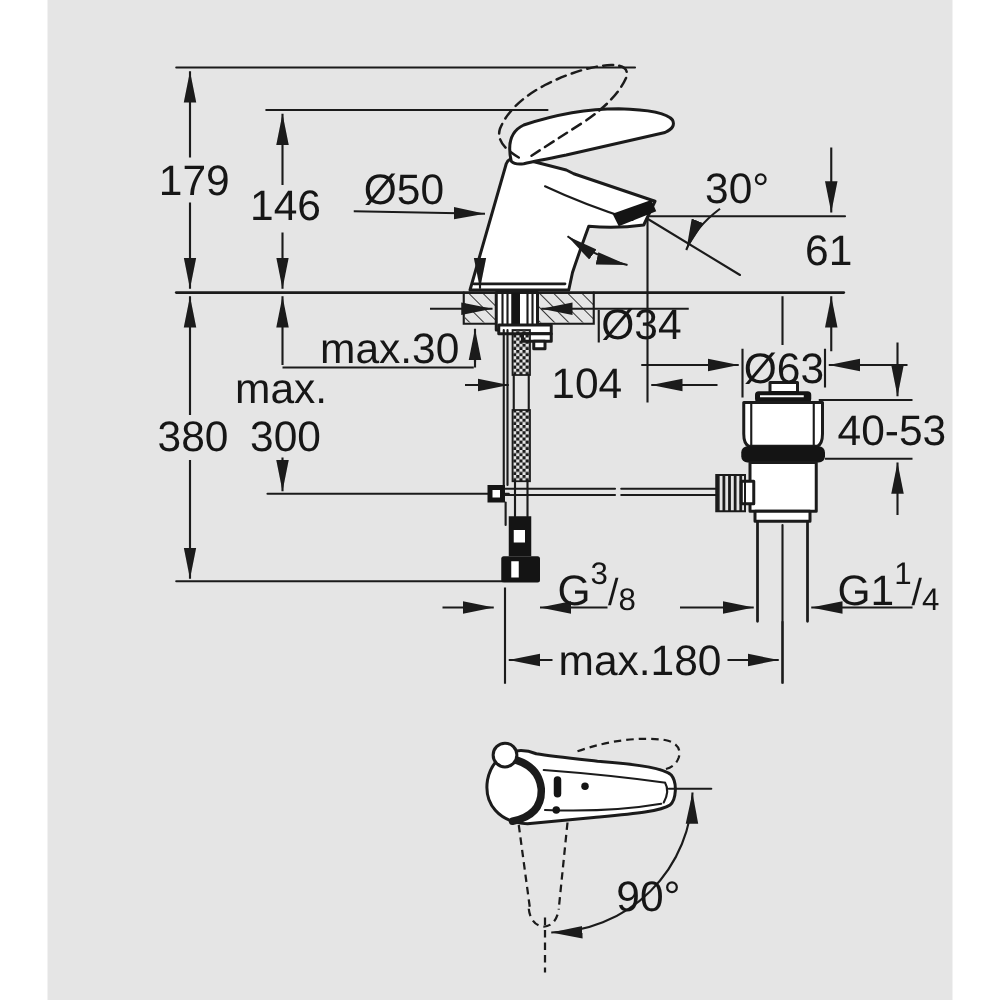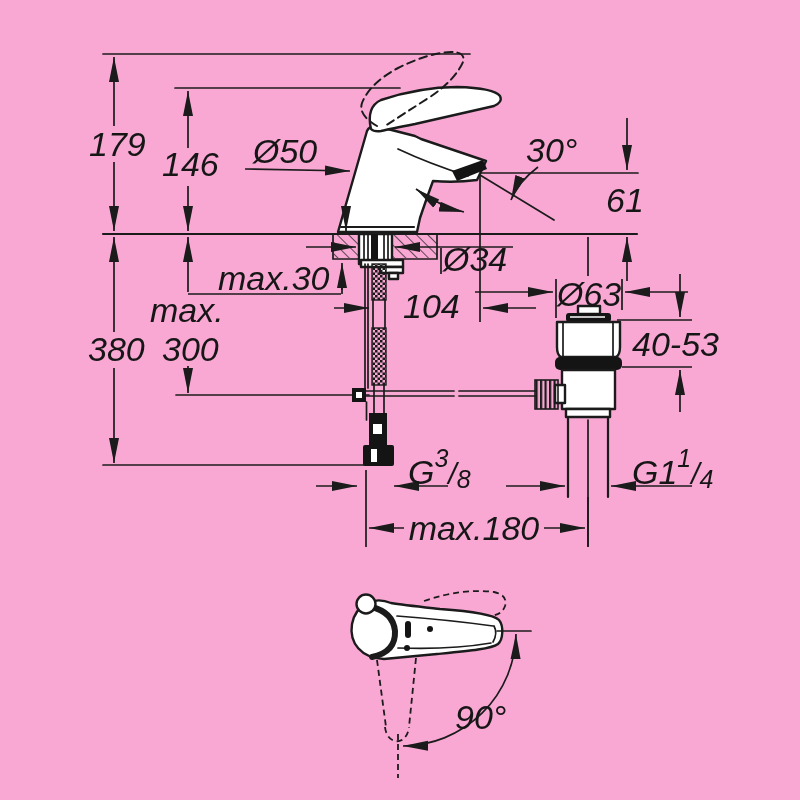--- a/index.html
+++ b/index.html
@@ -1,16 +1,16 @@
 <!DOCTYPE html>
 <html><head>
 <meta charset="utf-8">
 <style>
   html,body { margin:0; padding:0; background:#fff; }
-  .canvas { width:800px; height:800px; margin:0 auto; background:#f9a8d4; position:relative;font-style:italic; }
+  .canvas { width:724px; height:800px; margin:0 auto; background:#e5e5e5; position:relative; }
   svg { display:block; }
   text { font-family:"Liberation Sans","DejaVu Sans",sans-serif; fill:#161616; font-size:34px; }
   .sm { font-size:25px; }
   .slash { font-size:30px; }
   .outline { fill:#ffffff; stroke:#1b1b1b; stroke-width:2.4; stroke-linejoin:round; stroke-linecap:round; }
   .solid { fill:#141414; stroke:none; }
   .thin  { fill:none; stroke:#1b1b1b; stroke-width:1.7; stroke-linecap:round; }
   .med   { fill:none; stroke:#1b1b1b; stroke-width:2.2; stroke-linecap:round; }
   .dim   { fill:none; stroke:#1b1b1b; stroke-width:1.7; }
   .dash  { fill:none; stroke:#1b1b1b; stroke-width:2; stroke-dasharray:8 5; stroke-linecap:round; }

